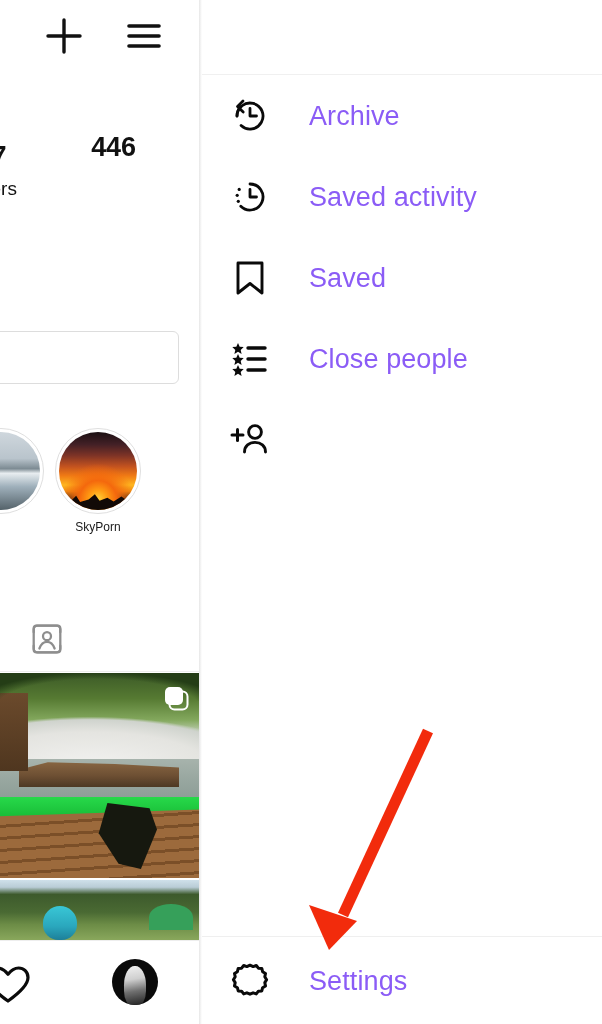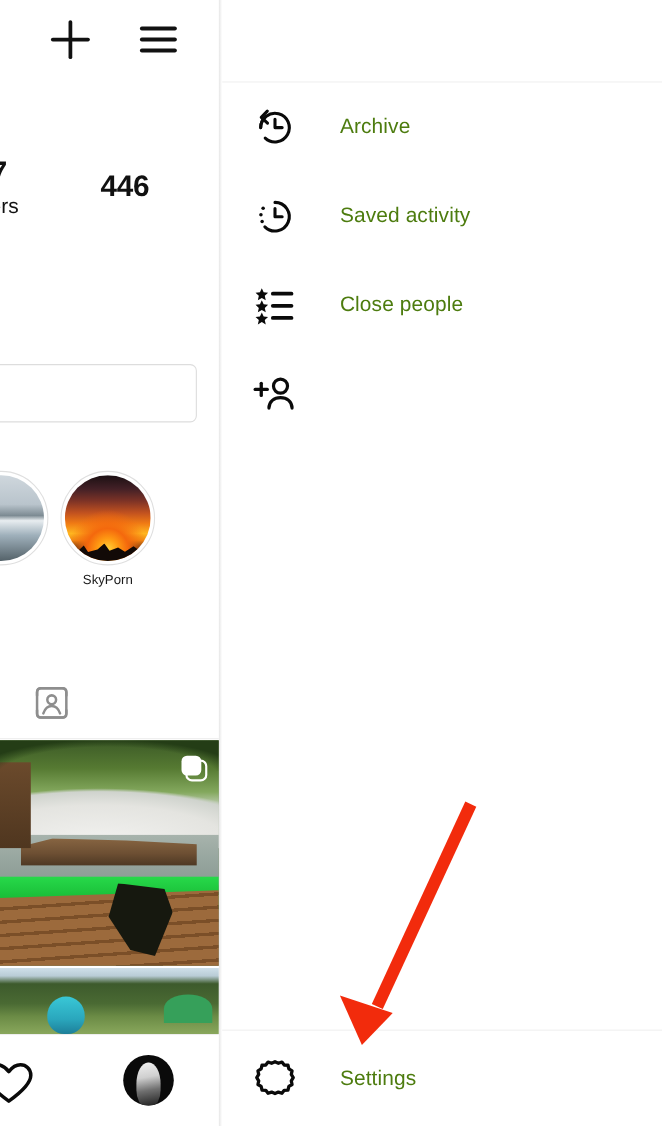--- a/index.html
+++ b/index.html
@@ -42,21 +42,21 @@
   }
   .stat-num {
     font-size: 27px; font-weight: 700; letter-spacing: -0.2px;
     line-height: 30px;
   }
   .stat-label {
     font-size: 19px; font-weight: 400;
     line-height: 24px; margin-top: 6px;
   }
   #stat-followers { left: -56px; top: 141px; width: 110px; }
-  #stat-following { left: 57px;  top: 154px; width: 113px; }
+  #stat-following { left: 57px;  top: 132px; width: 113px; }
 
   #bio-box {
     position: absolute; left: -12px; top: 331px;
     width: 191px; height: 53px;
     border: 1px solid #dddddd; border-radius: 6px;
     background: #ffffff;
   }
 
   
   .highlight { position: absolute; }
@@ -228,22 +228,22 @@
     padding-left: 22px;
     cursor: pointer;
   }
   .menu-icon {
     width: 52px; height: 52px;
     display: flex; align-items: center; justify-content: center;
     flex: 0 0 52px;
   }
   .menu-label {
     margin-left: 33px;
-    font-size: 19px;
-    color: #4d7c0f;
+    font-size: 27px;
+    color: #8b5cf6;
     letter-spacing: 0.1px;
     line-height: 28px;
   }
 
   #menu-footer {
     position: absolute; left: 0; bottom: 0;
     width: 400px; height: 88px;
     border-top: 1px solid #efefef;
     display: flex; align-items: center;
     padding-left: 22px;
@@ -378,20 +378,28 @@
             <circle cx="11.2" cy="14.4" r="1.6" fill="#0a0a0a"></circle>
             <circle cx="9.2" cy="20.3" r="1.6" fill="#0a0a0a"></circle>
             <circle cx="10.3" cy="26.3" r="1.6" fill="#0a0a0a"></circle>
             <path d="M22 14.5 V22 H28.5" fill="none" stroke="#0a0a0a" stroke-width="2.8" stroke-linecap="round" stroke-linejoin="round"></path>
           </svg>
         </span>
         <span class="menu-label">Saved activity</span>
       </div>
 
 
+      <div class="menu-item">
+        <span class="menu-icon">
+          <svg viewBox="0 0 44 44" width="44" height="44">
+            <path d="M10 7 H34 V37 L22 27.5 L10 37 Z" fill="none" stroke="#0a0a0a" stroke-width="2.9" stroke-linejoin="round"></path>
+          </svg>
+        </span>
+        <span class="menu-label">Saved</span>
+      </div>
 
       <div class="menu-item">
         <span class="menu-icon">
           <svg viewBox="0 0 44 44" width="44" height="44">
             <g fill="#0a0a0a">
               <path d="M10 6 l1.7 3.7 4 .4 -3 2.8 .9 4 -3.6-2.1 -3.6 2.1 .9-4 -3-2.8 4-.4 Z"></path>
               <path d="M10 17 l1.7 3.7 4 .4 -3 2.8 .9 4 -3.6-2.1 -3.6 2.1 .9-4 -3-2.8 4-.4 Z"></path>
               <path d="M10 28 l1.7 3.7 4 .4 -3 2.8 .9 4 -3.6-2.1 -3.6 2.1 .9-4 -3-2.8 4-.4 Z"></path>
             </g>
             <line x1="20" y1="11" x2="37" y2="11" stroke="#0a0a0a" stroke-width="3.4" stroke-linecap="round"></line>

